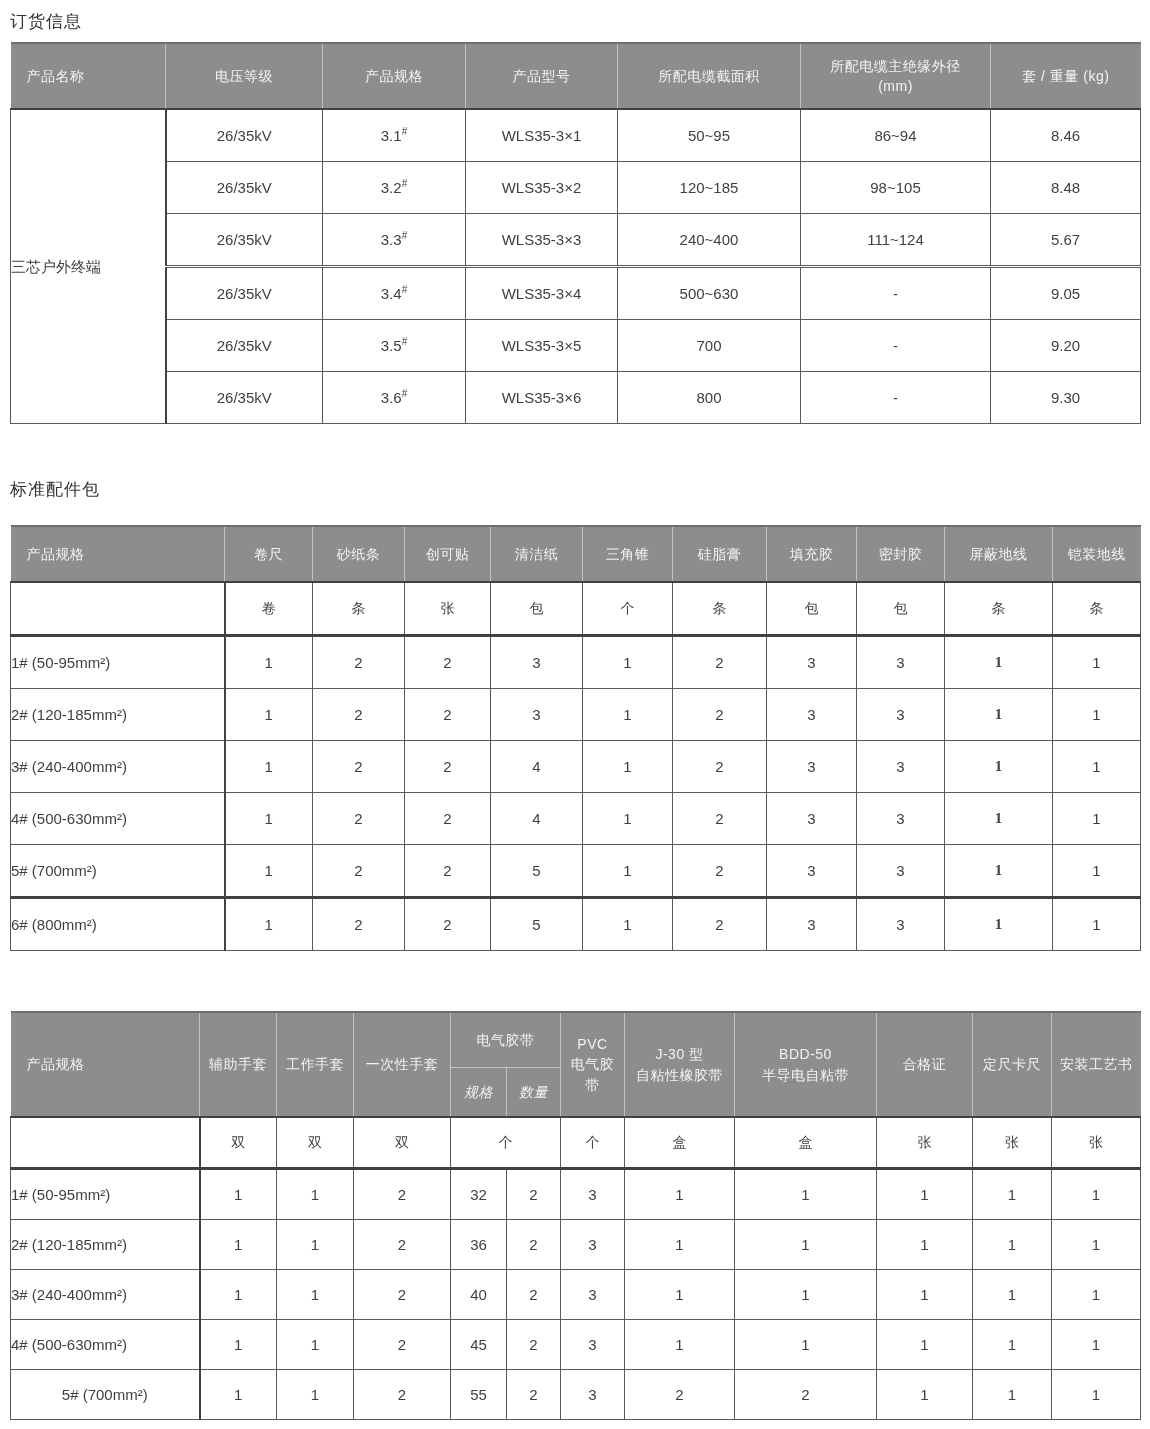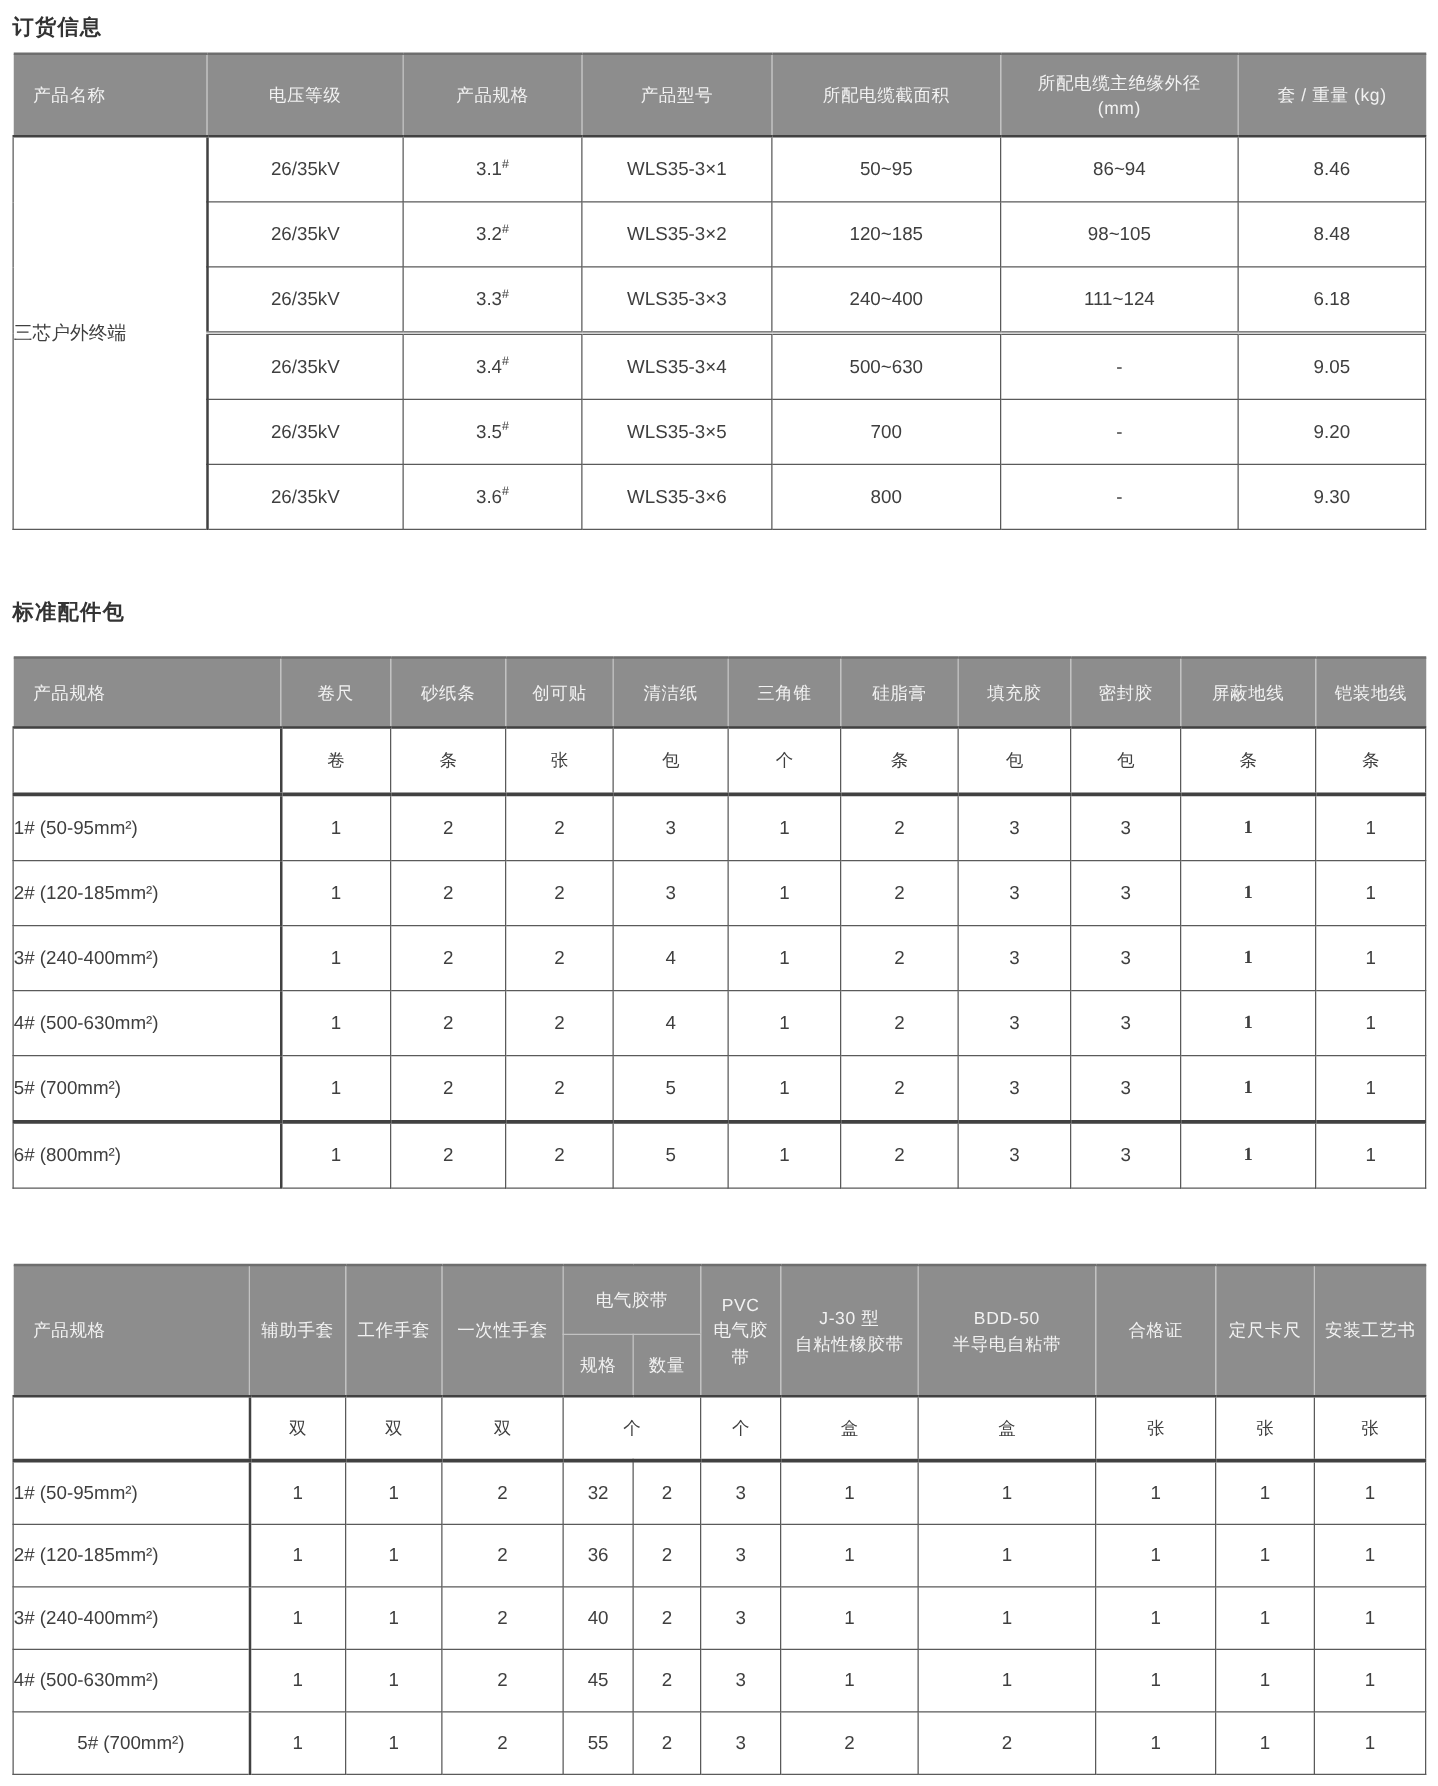--- a/index.html
+++ b/index.html
@@ -3,39 +3,39 @@
 <meta charset="utf-8">
 <style>
   :root{
     --header-bg:#8d8d8d; --header-text:#f2f2f2; --header-sep:#c2c2c2;
     --header-top:#6e6e6e; --border:#5a5a5a; --border-dark:#414141;
     --text:#3f3f3f; --title:#333333; --page-bg:#ffffff;
   }
   html,body{margin:0;padding:0;background:var(--page-bg);}
   body{font-family:"Liberation Sans","DejaVu Sans",sans-serif;color:var(--text);}
   .page{width:1150px;box-sizing:border-box;padding:8px 10px 4px 10px;}
-  .sec-title{font-size:17px;font-weight:700;color:var(--title);margin:0;letter-spacing:1px;}
+  .sec-title{font-size:17px;font-weight:400;color:var(--title);margin:0;letter-spacing:1px;}
   #title1{margin-top:2px;}
   #title2{margin-top:54px;}
   table{border-collapse:collapse;table-layout:fixed;width:1130px;}
   #t1{margin-top:9px;}
   #t2{margin-top:24px;}
   #t3{margin-top:60px;}
   th{
     background:var(--header-bg);color:var(--header-text);font-weight:400;
     font-size:14px;text-align:center;border-left:1px solid var(--header-sep);
     border-top:2px solid var(--header-top);border-bottom:2px solid var(--border-dark);
     padding:4px 4px;line-height:1.45;letter-spacing:0.5px;
   }
   th.noleft{border-left:none;}
   th.left{text-align:left;padding-left:16px;}
   #t1 th{height:56px;}
   #t2 th{height:46px;}
   #t3 th.top{height:46px;}
-  #t3 th.sub{height:40px;border-top:1px solid var(--header-sep);}
+  #t3 th.sub{height:40px;border-top:1px solid var(--header-sep);font-style:italic;}
   #t3 th.grp{border-bottom:1px solid var(--header-sep);}
   td{
     border:1px solid var(--border);text-align:center;font-size:15px;
     padding:2px 4px;background:#fff;line-height:1.3;
   }
   #t1 td{height:47px;}
   #t2 td{height:47px;}
   #t3 td{height:45px;}
   td.left{text-align:left;padding-left:0;}
   td.firstcol{border-right:2px solid var(--border-dark);}
@@ -88,21 +88,21 @@
           <td>120~185</td>
           <td>98~105</td>
           <td>8.48</td>
         </tr>
         <tr>
           <td>26/35kV</td>
           <td>3.3<sup>#</sup></td>
           <td>WLS35-3×3</td>
           <td>240~400</td>
           <td>111~124</td>
-          <td>6.18</td>
+          <td>5.67</td>
         </tr>
         <tr class="dsep">
           <td>26/35kV</td>
           <td>3.4<sup>#</sup></td>
           <td>WLS35-3×4</td>
           <td>500~630</td>
           <td>-</td>
           <td>9.05</td>
         </tr>
         <tr>

